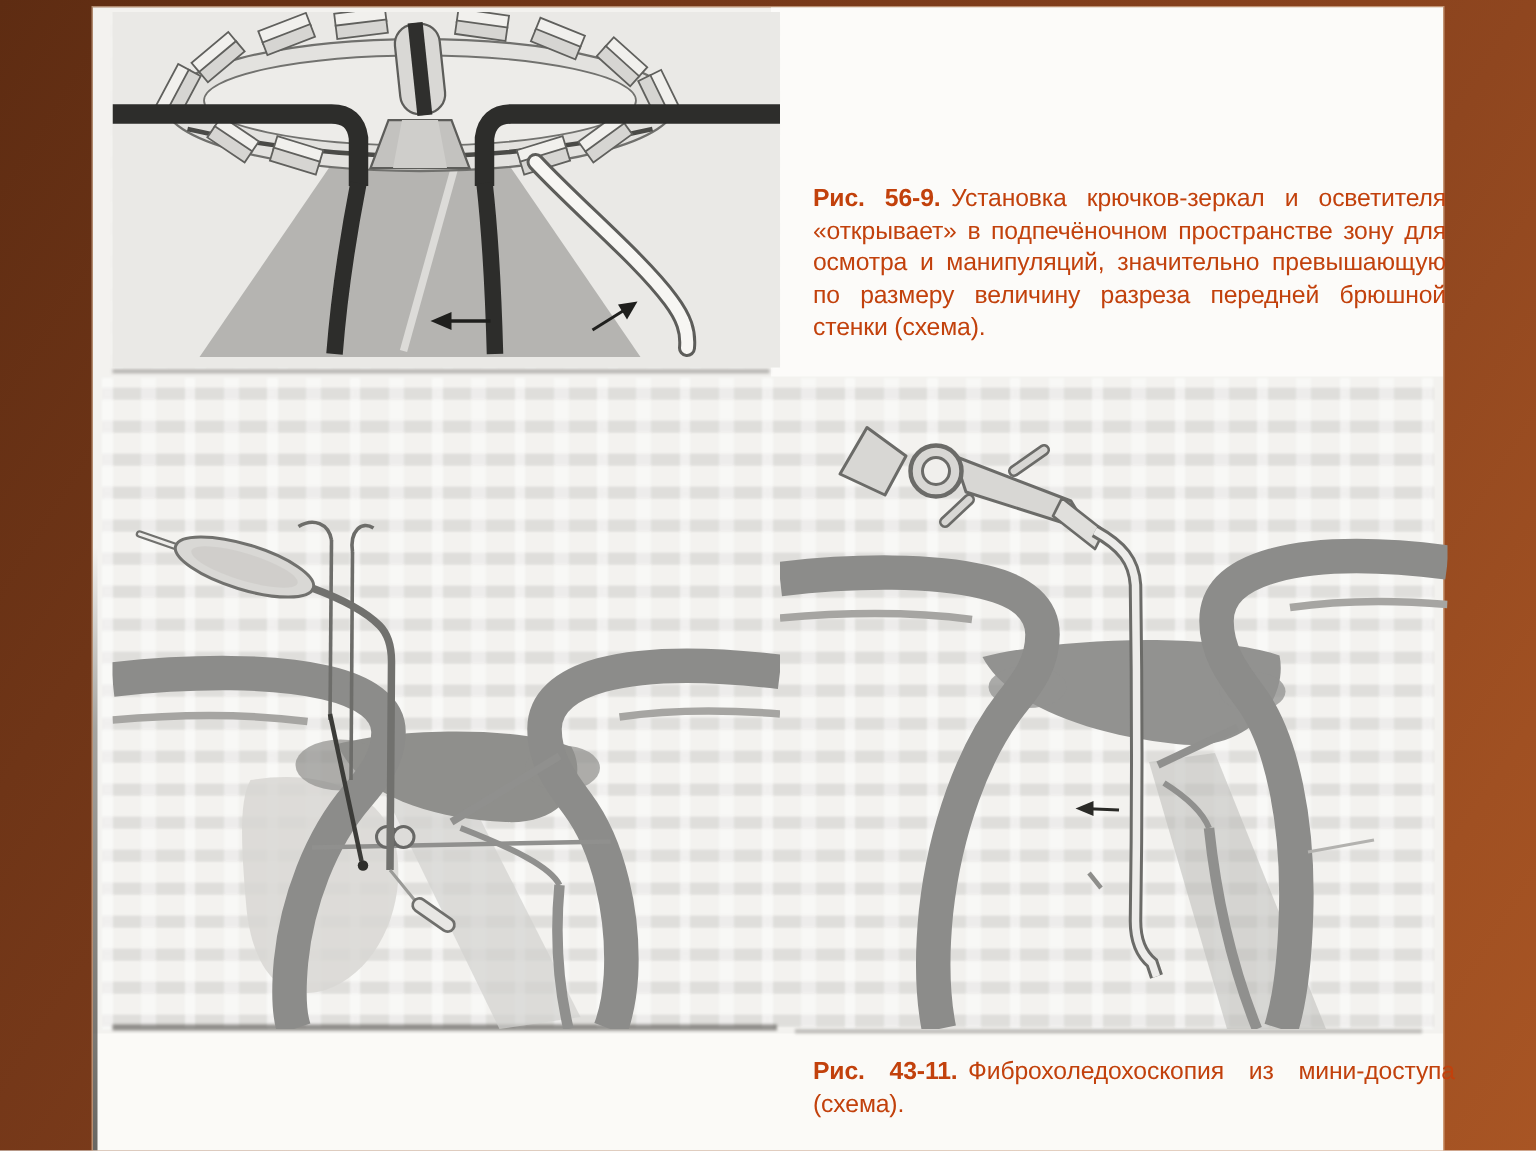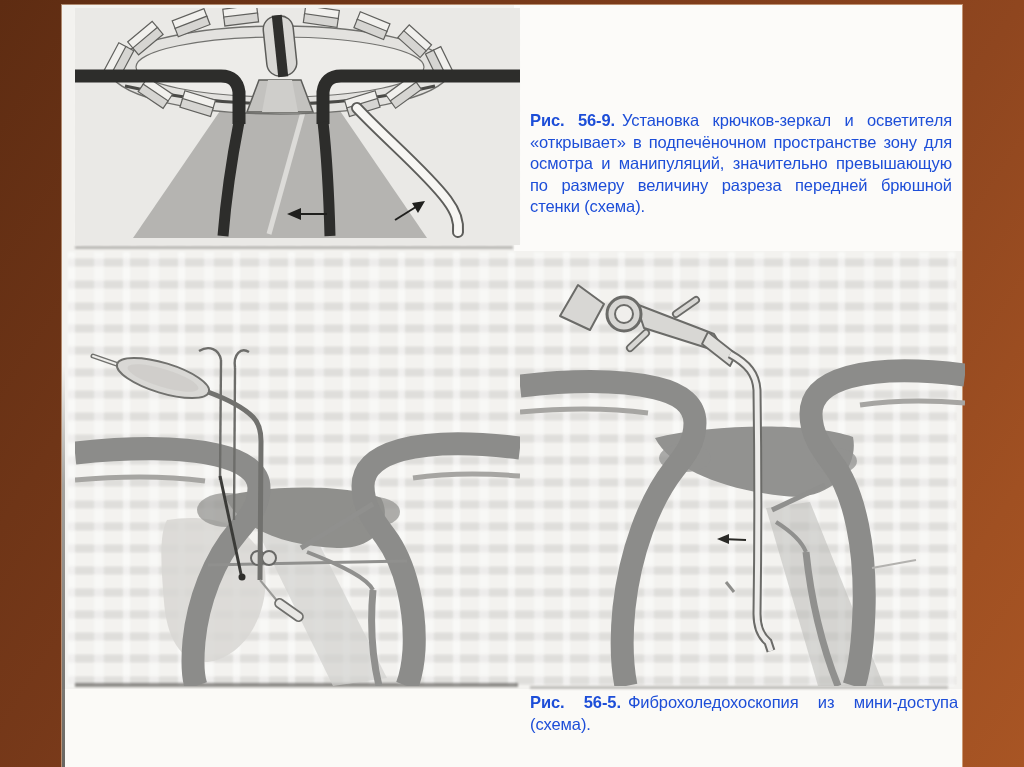--- a/index.html
+++ b/index.html
@@ -23,21 +23,21 @@
       repeating-linear-gradient(90deg,rgba(255,255,255,.55) 0 7px,rgba(255,255,255,0) 7px 26px,rgba(255,255,255,.45) 26px 36px,rgba(255,255,255,0) 36px 55px),
       repeating-linear-gradient(180deg,rgba(0,0,0,0) 0 6px,rgba(104,104,101,.15) 7px 14px,rgba(0,0,0,0) 15px 22px);
     filter:blur(.8px);
   }
   .smudge{position:absolute;pointer-events:none;filter:blur(1.2px);}
   .edge-shadow{
     position:absolute;left:0;top:360px;width:3px;height:402px;pointer-events:none;
     background:linear-gradient(180deg,rgba(70,68,62,0) 0%,rgba(70,68,62,.45) 30%,rgba(55,53,48,.75) 100%);
   }
   .cap{
-    position:absolute;margin:0;color:#1d4ed8;
+    position:absolute;margin:12px;color:#c2410c;
     font-size:16.5px;line-height:21.5px;text-align:justify;letter-spacing:-.1px;
   }
   .cap b{font-weight:700;margin-right:7px;}
   svg{display:block;}
 </style>
 </head>
 <body>
 
 <div class="page">
 
@@ -249,16 +249,16 @@
       </g>
       <path d="M352,310 L396,302" stroke="#b3b2af" stroke-width="2" fill="none"></path>
       <path d="M206,324 L214,334" stroke="#8e8e8b" stroke-width="3" fill="none"></path>
     </svg>
   </div>
 
   <p class="cap" style="left:468px;top:105px;width:422px;">
     <b>Рис. 56-9.</b><span>Установка крючков-зеркал и осветителя «открывает» в подпечёночном пространстве зону для осмотра и манипуляций, значительно превышающую по размеру величину разреза передней брюшной стенки (схема).</span>
   </p>
   <p class="cap" style="left:468px;top:687px;width:428px;">
-    <b>Рис. 56-5.</b><span>Фиброхоледохоскопия из мини-доступа (схема).</span>
+    <b>Рис. 43-11.</b><span>Фиброхоледохоскопия из мини-доступа (схема).</span>
   </p>
 
 </div>
 
 </body></html>

